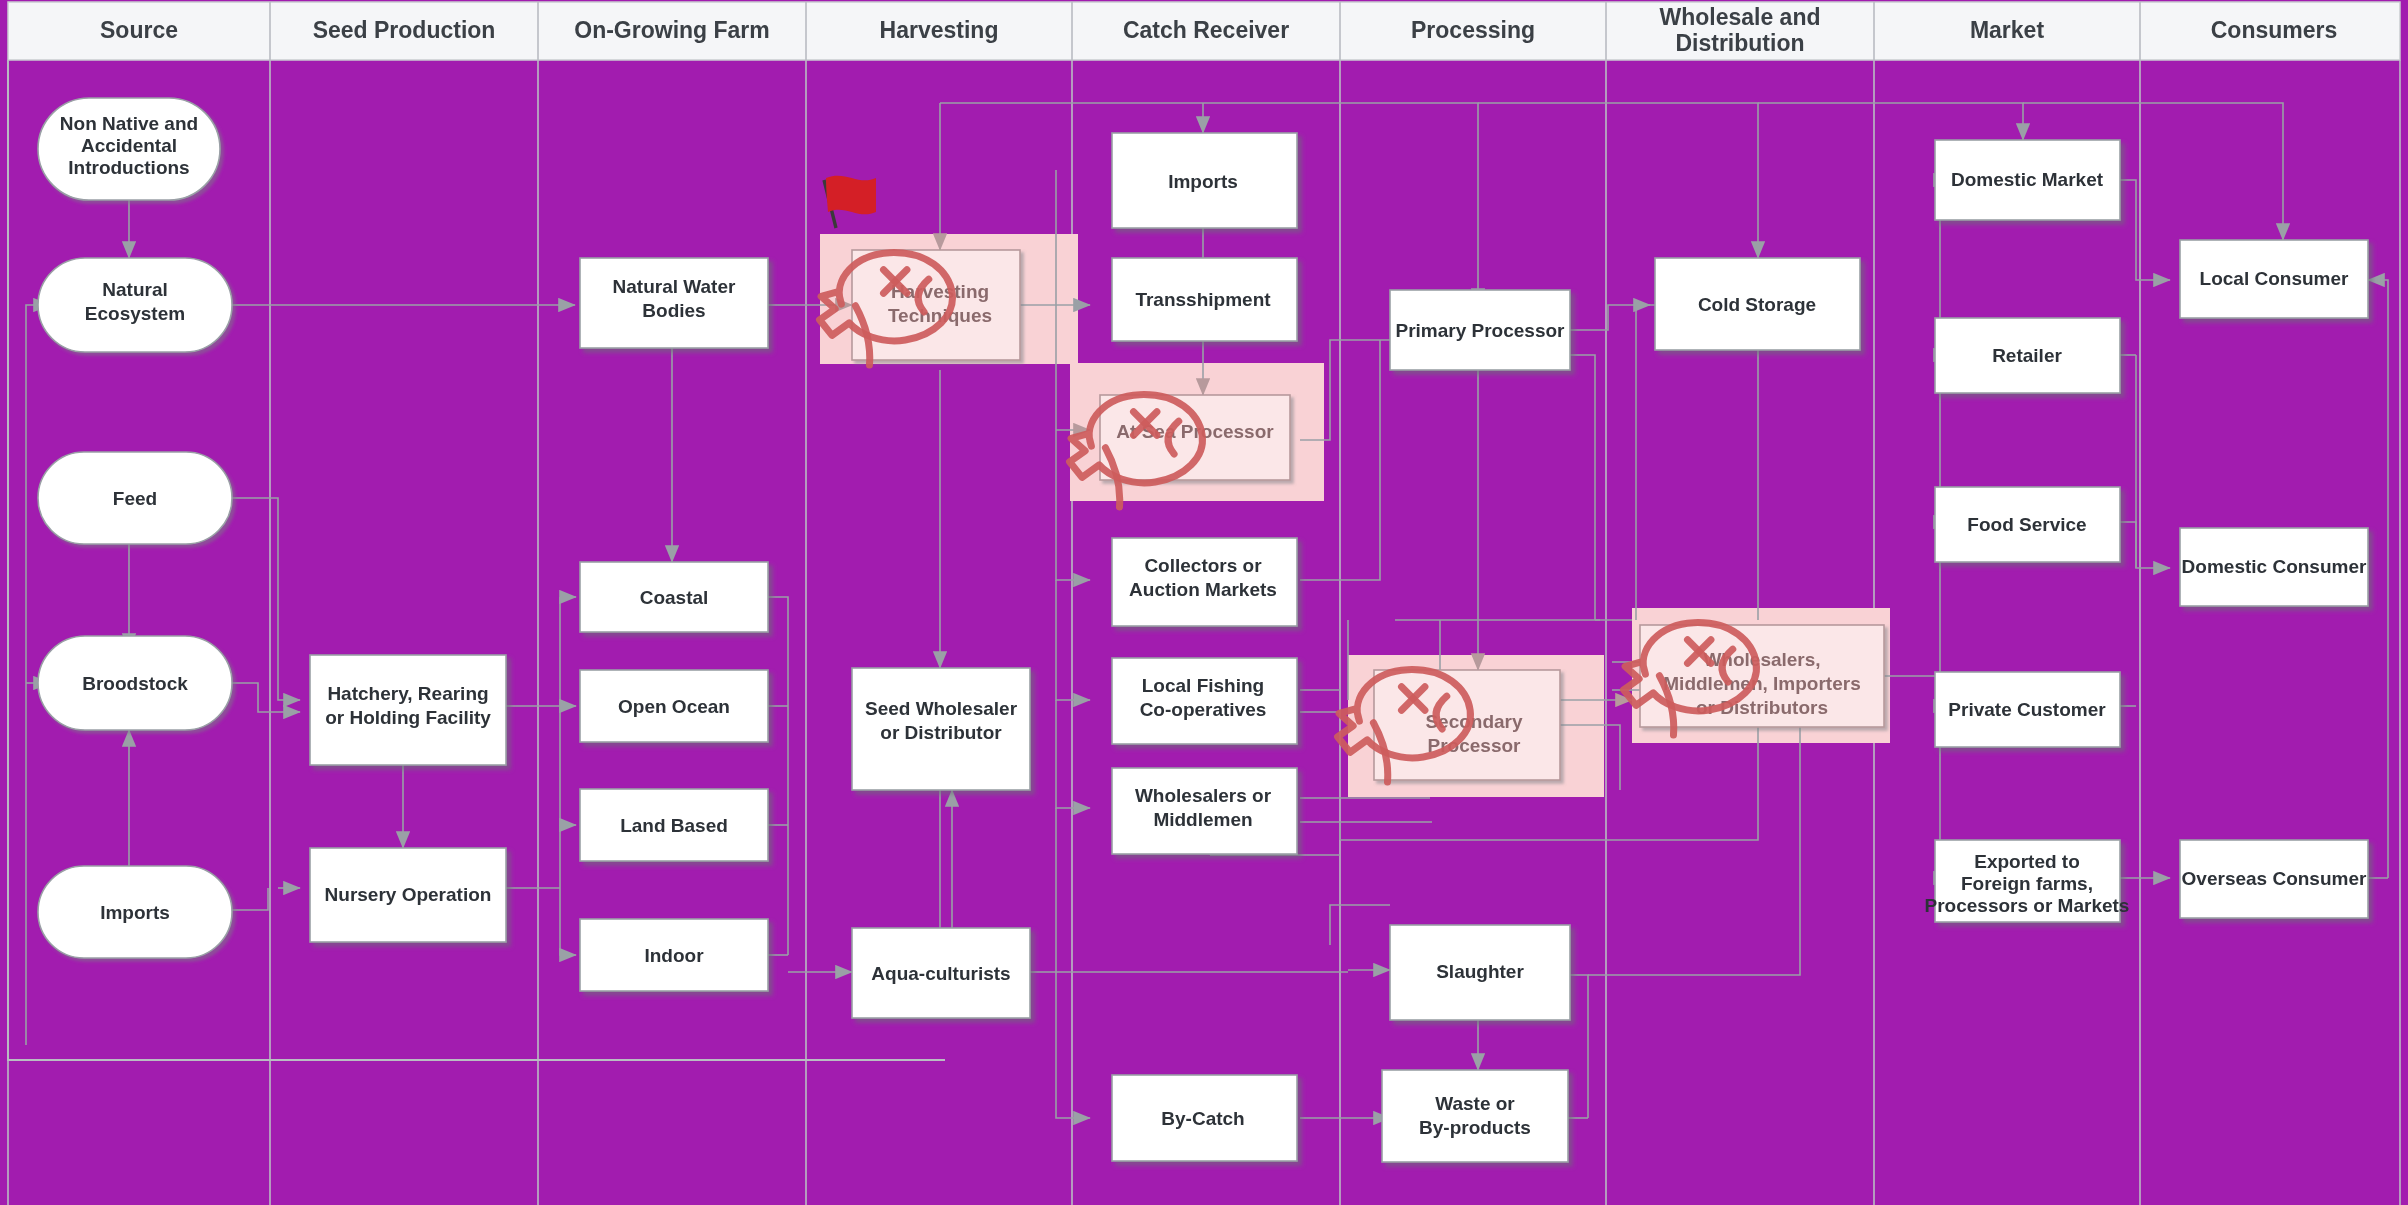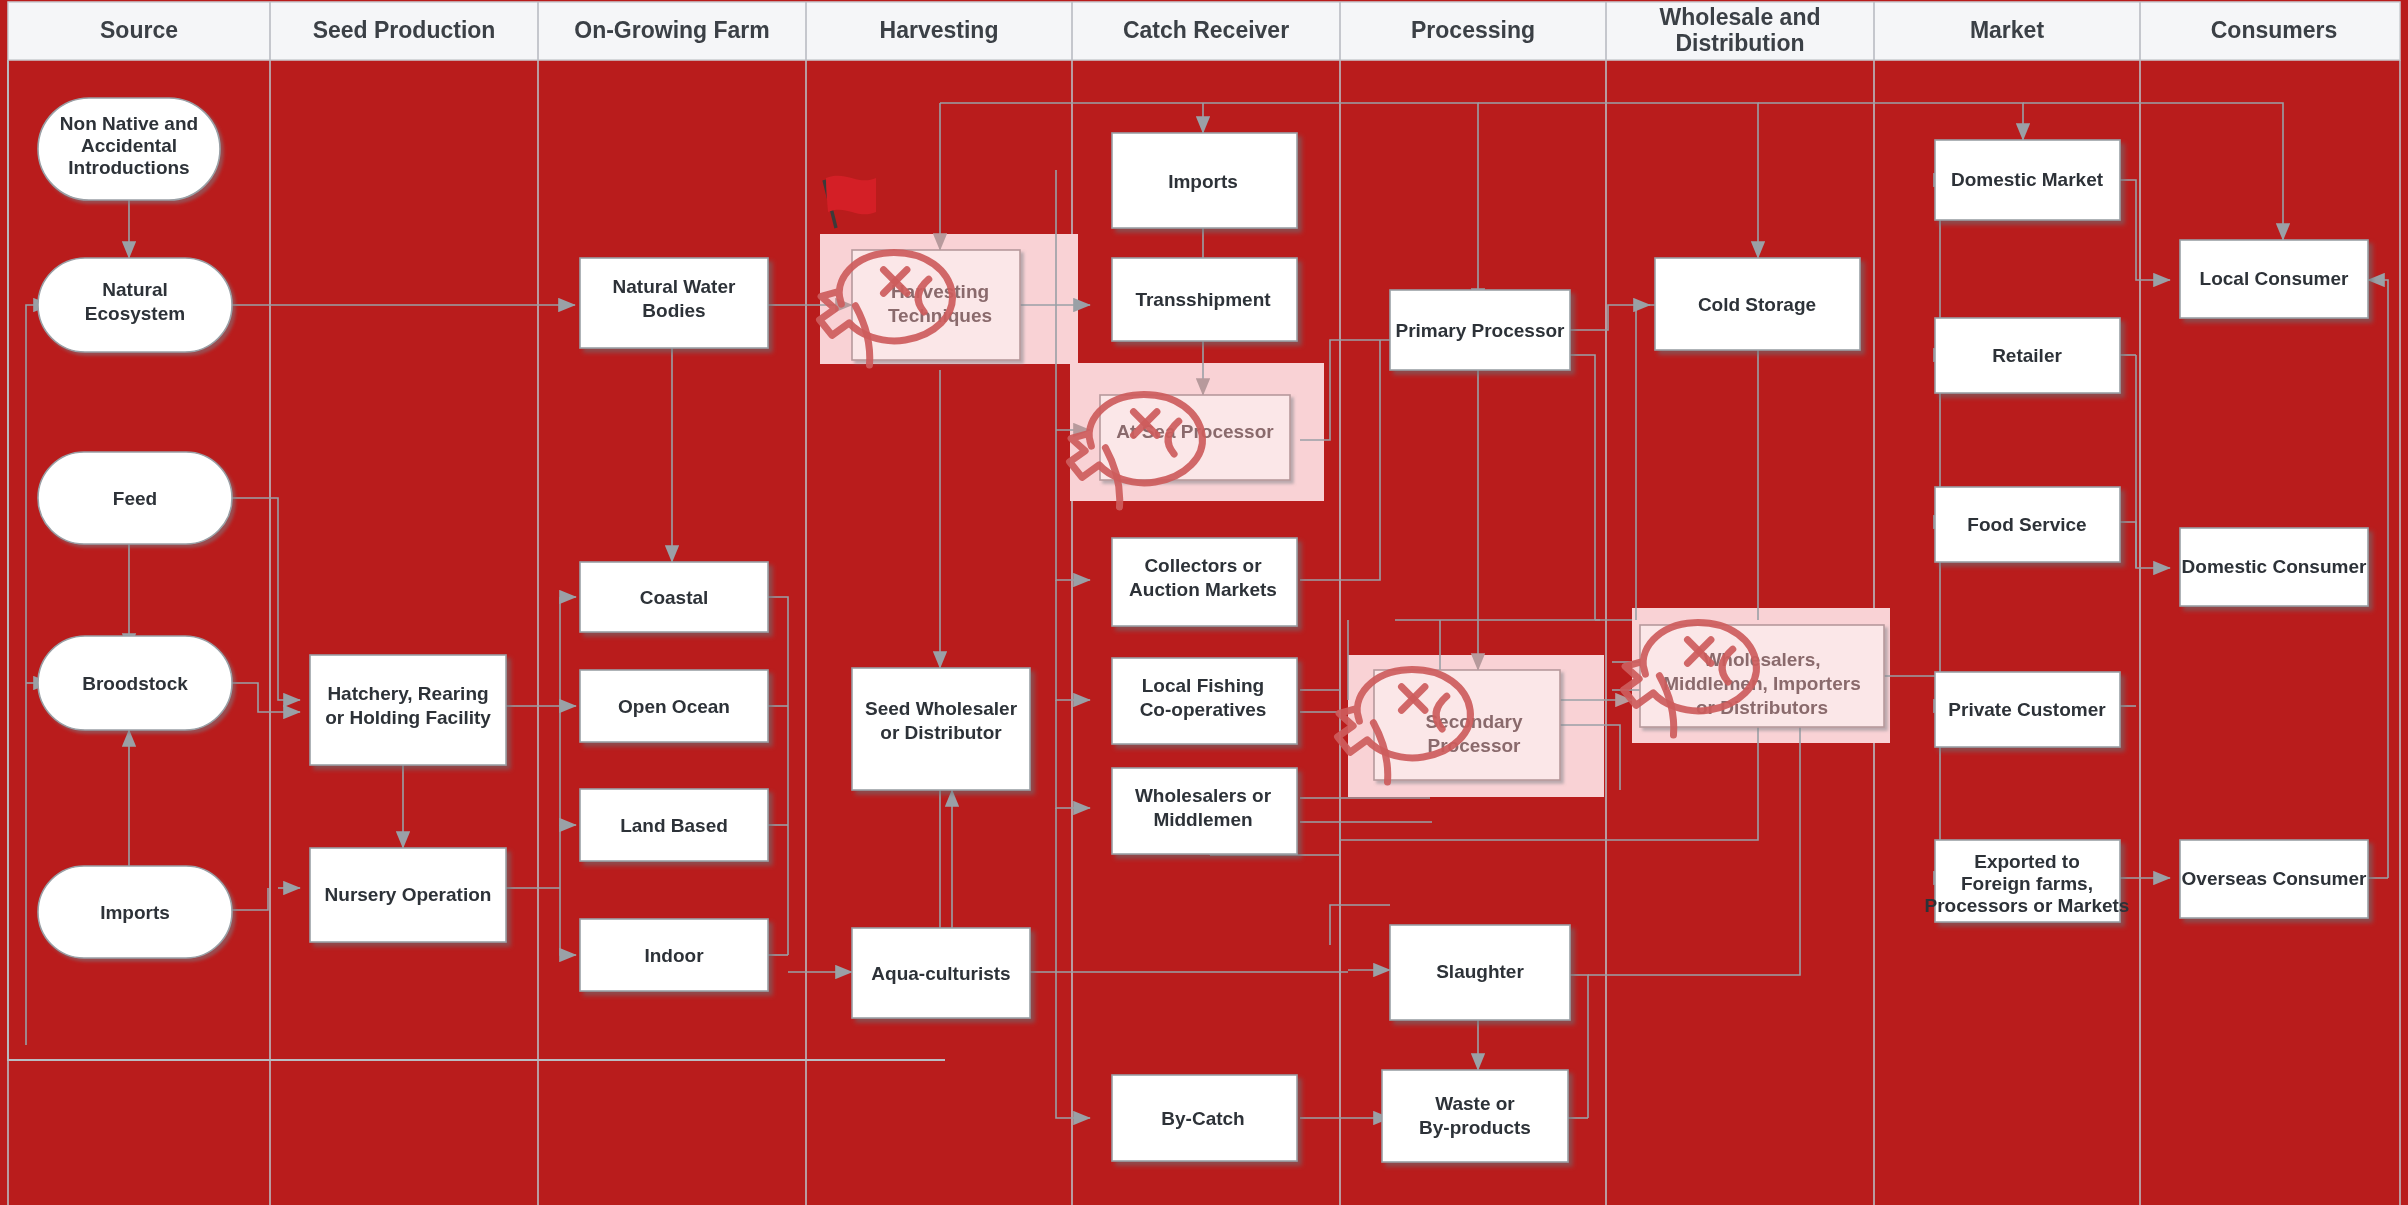--- a/index.html
+++ b/index.html
@@ -1,17 +1,17 @@
 <!DOCTYPE html>
 <html><head>
 <meta charset="utf-8">
 <style>
   html,body{margin:0;padding:0;background:#ffffff;}
   body{font-family:"Liberation Sans", sans-serif;}
-  #stage{position:relative;width:2408px;height:1205px;overflow:hidden;background:#b91c1c;}
+  #stage{position:relative;width:2408px;height:1205px;overflow:hidden;background:#a21caf;}
   #diagram{position:absolute;left:0;top:0;width:2408px;height:1205px;}
   .hdr-text{font-weight:bold;font-size:23px;fill:#3b4046;}
   .node-text{font-weight:bold;font-size:19px;fill:#2d3238;}
   .node-text.muted{fill:#8a6a6c;}
   .swim-hdr-bg{fill:#f5f6f8;stroke:#c9ccd1;stroke-width:1.5;}
   .swim-line{stroke:#b9bcc2;stroke-width:1.6;fill:none;}
   .box{fill:#ffffff;stroke:#9aa0a6;stroke-width:1.6;}
   .box.dim{fill:#fbe7e8;stroke:#b79a9c;}
   .stad{fill:#ffffff;stroke:#9aa0a6;stroke-width:1.6;}
   .edge{stroke:#9aa0a6;stroke-width:1.6;fill:none;}

